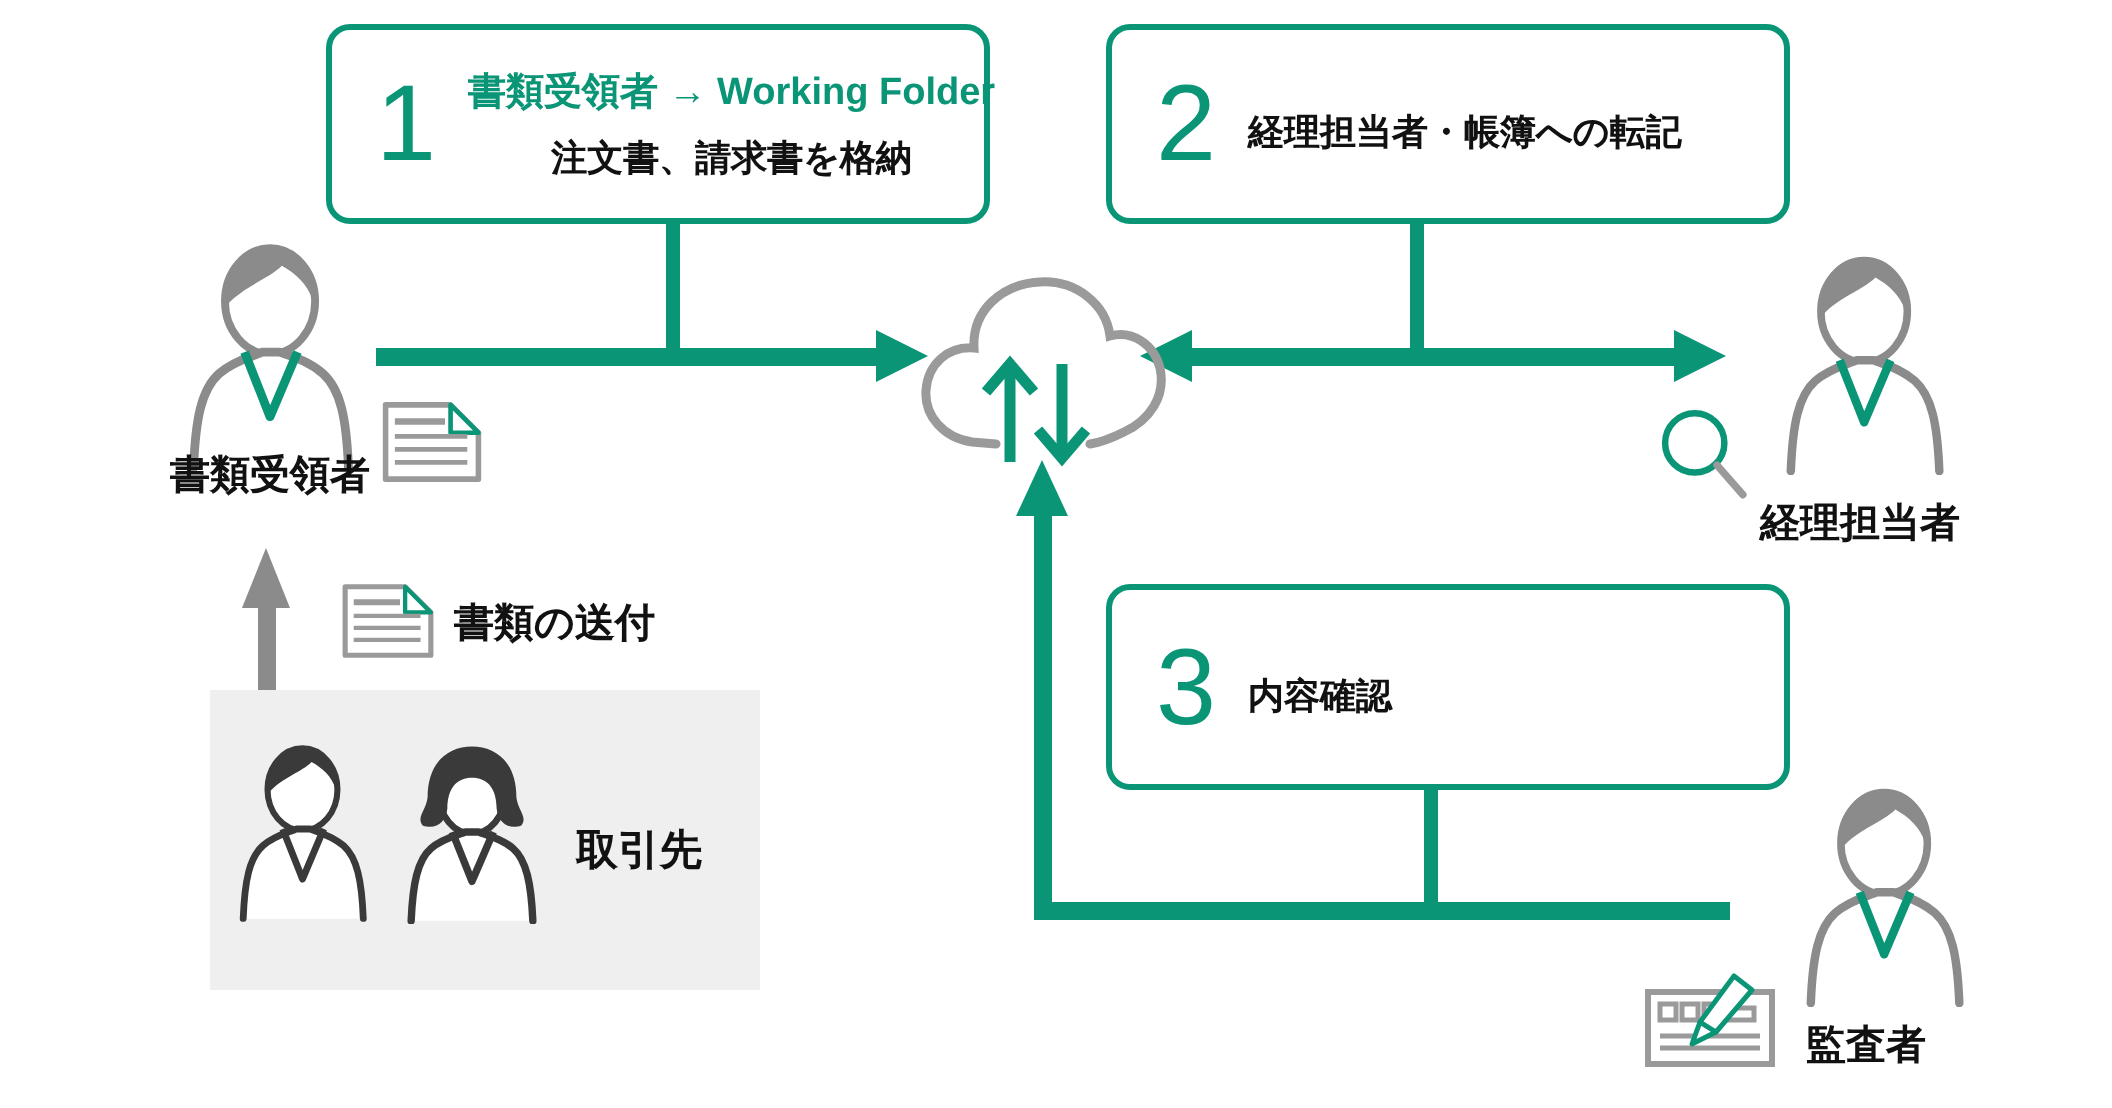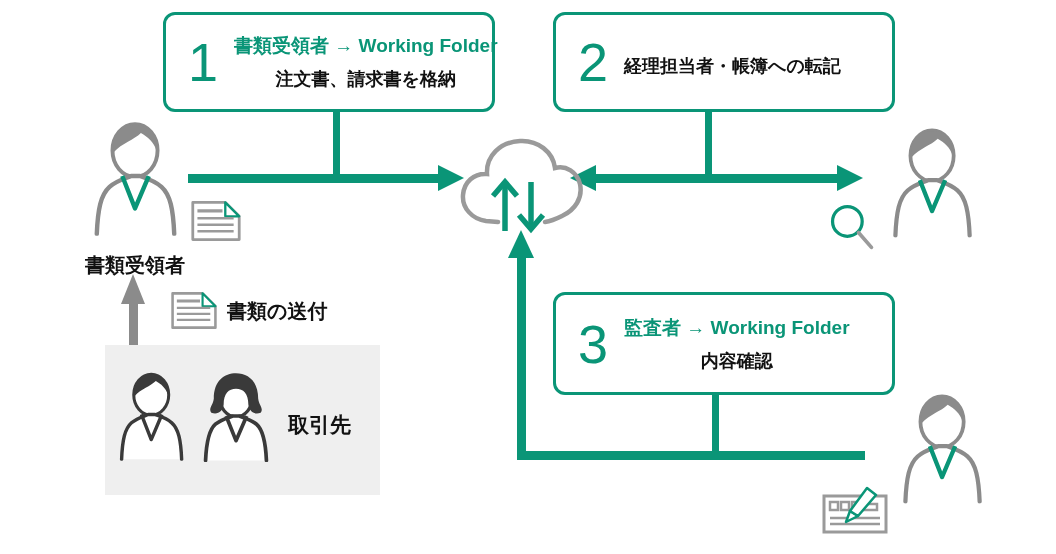--- a/index.html
+++ b/index.html
@@ -93,21 +93,20 @@
   </div>
   <div id="step2" class="step-box">
     <div class="step-num">2</div>
     <div class="step-text">
       <div class="step-desc">経理担当者・帳簿への転記</div>
     </div>
   </div>
   <div id="step3" class="step-box">
     <div class="step-num">3</div>
     <div class="step-text">
-      <div class="step-title">監査者 → Working Folder</div>
       <div class="step-desc">内容確認</div>
     </div>
   </div>
 
   <div class="bar" style="left:333px;top:112px;width:7px;height:64px;"></div>
   <div class="bar" style="left:705px;top:112px;width:7px;height:64px;"></div>
   <div class="bar" style="left:712px;top:395px;width:7px;height:60px;"></div>
 
   <div class="bar" style="left:188px;top:174px;width:252px;height:9px;"></div>
   <div class="tri tri-right" style="left:438px;top:165px;"></div>
@@ -129,21 +128,21 @@
       <path d="M55,67 V113"></path>
       <path d="M43,78 L55,64 L67,78"></path>
       <path d="M81,64 V108"></path>
       <path d="M69,97 L81,111 L93,97"></path>
     </g>
   </svg>
 
   <svg class="abs person-gray" style="left:87px;top:119px;" width="98" height="118" viewBox="0 0 100 118">
       <use href="#sym-person"></use>
     </svg>
-  <div class="lbl" style="left:70px;top:252px;width:130px;">書類受領者</div>
+  <div class="lbl" style="left:70px;top:224px;width:130px;">書類受領者</div>
   <svg class="abs" style="left:190px;top:199px;" width="52" height="44" viewBox="0 0 56 46">
       <use href="#sym-doc"></use>
     </svg>
 
   <svg class="abs" style="left:170px;top:290px;" width="48" height="41" viewBox="0 0 56 46">
       <use href="#sym-doc"></use>
     </svg>
   <div class="lbl" style="left:227px;top:298px;text-align:right;">書類の送付</div>
 
   <div class="panel"></div>
@@ -151,24 +150,26 @@
       <use href="#sym-person"></use>
     </svg>
   <svg class="abs person-dark" style="left:199px;top:361px;" width="74" height="110" viewBox="0 0 90 112">
       <use href="#sym-person-f"></use>
     </svg>
   <div class="lbl" style="left:288px;top:411px;font-size:21px;text-align:center;">取引先</div>
 
   <svg class="abs person-gray" style="left:886px;top:124px;" width="94" height="116" viewBox="0 0 100 118">
       <use href="#sym-person"></use>
     </svg>
+  <div class="lbl" style="left:855px;top:248px;width:150px;">経理担当者</div>
   <svg class="abs" style="left:827px;top:201px;" width="50" height="52" viewBox="0 0 54 56">
       <use href="#sym-magnifier"></use>
     </svg>
 
   <svg class="abs person-gray" style="left:896px;top:390px;" width="94" height="116" viewBox="0 0 100 118">
       <use href="#sym-person"></use>
     </svg>
+  <div class="lbl" style="left:858px;top:509px;width:150px;">監査者</div>
   <svg class="abs" style="left:822px;top:484px;" width="74" height="52" viewBox="0 0 74 52">
       <use href="#sym-form-pencil"></use>
     </svg>
 
 </div>
 
 </body></html>

